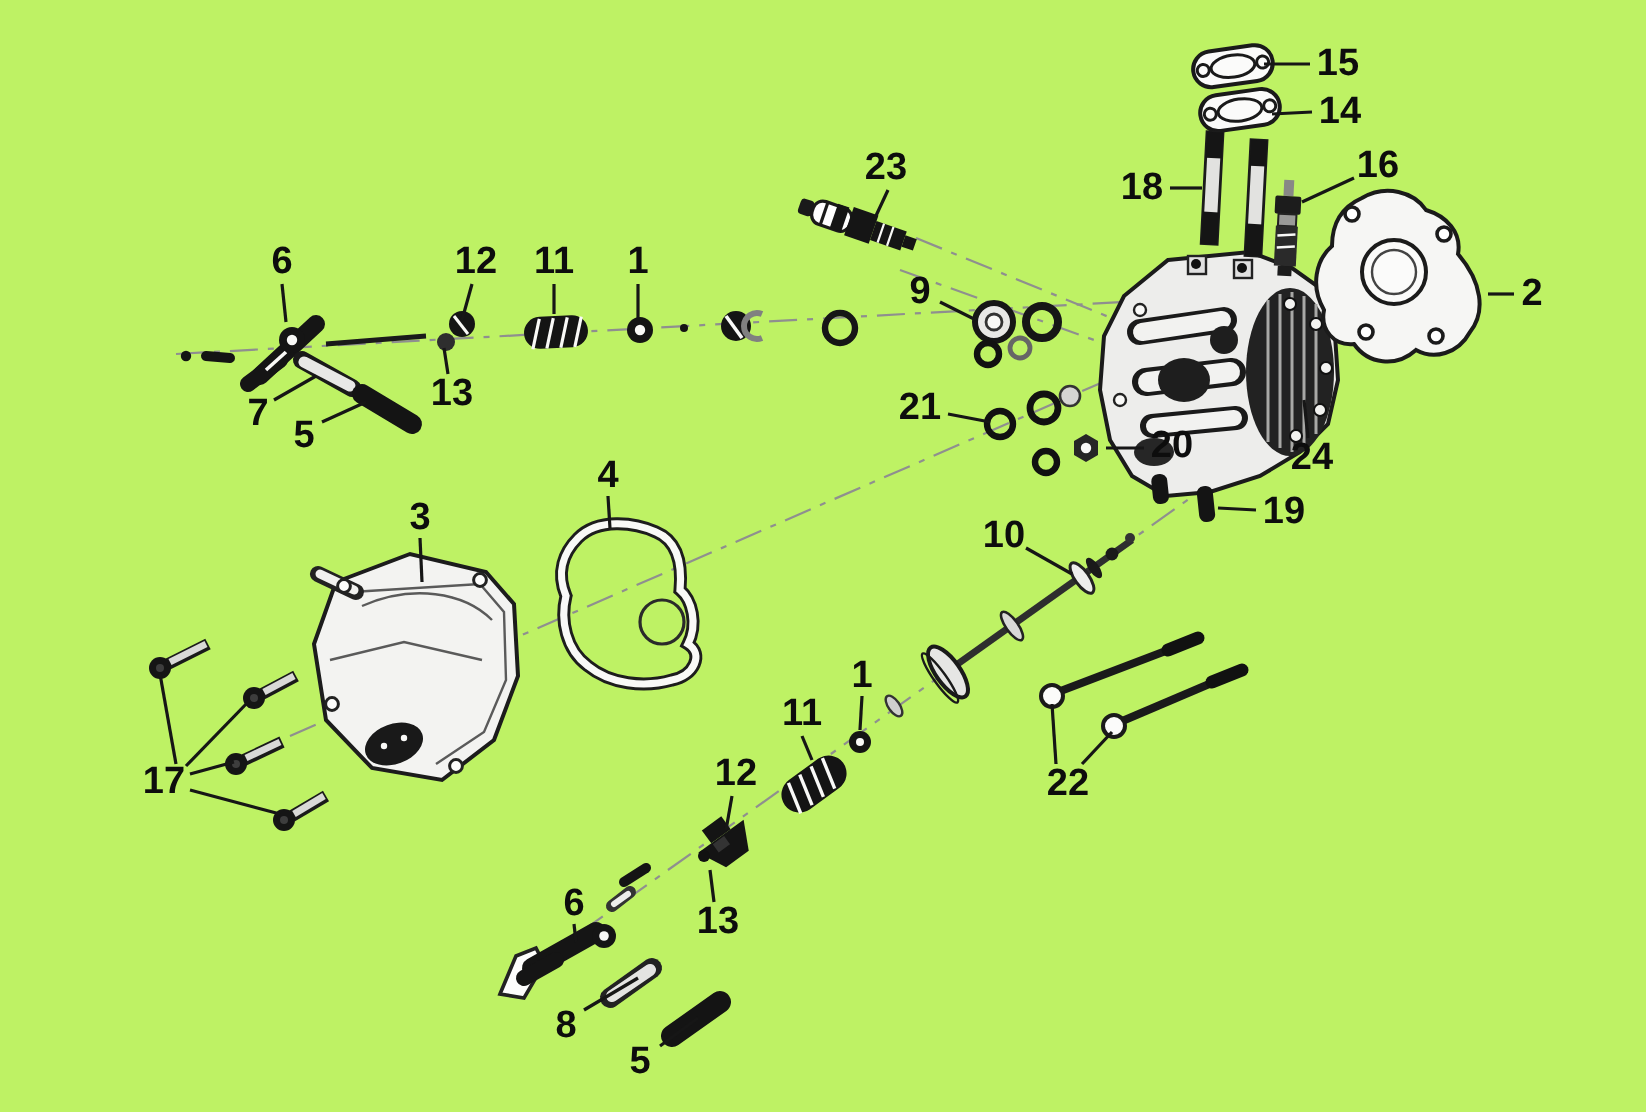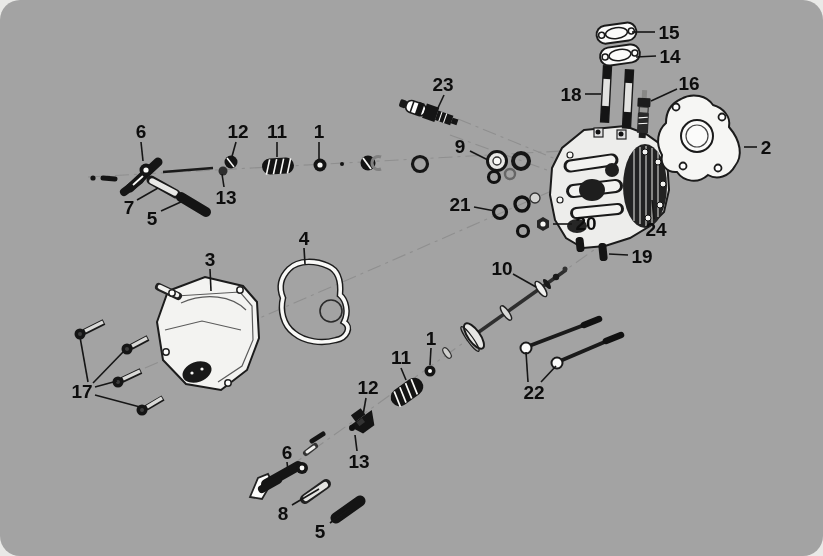--- a/index.html
+++ b/index.html
@@ -1,20 +1,19 @@
 <!DOCTYPE html>
 <html><head>
 <meta charset="utf-8">
 <style>
   html,body{margin:0;padding:0;background:#e9e9e7;}
   .stage{
     position:relative;width:823px;height:556px;margin:0 auto;
-    background:#a3a3a3;overflow:hidden;
+    background:#bef264;overflow:hidden;
     font-family:"Liberation Sans",sans-serif;
-    border-radius:20px;
   }
   svg{display:block}
   .callout{
     font-family:"Liberation Sans",sans-serif;
     font-weight:bold;font-size:19px;fill:#0d0d0d;
     text-anchor:middle;dominant-baseline:central;
   }
   .leader{stroke:#161616;stroke-width:1.6;fill:none;}
   .cline{stroke:#8f8f8f;stroke-width:1.1;fill:none;stroke-dasharray:14 5 3 5;}
 </style>

